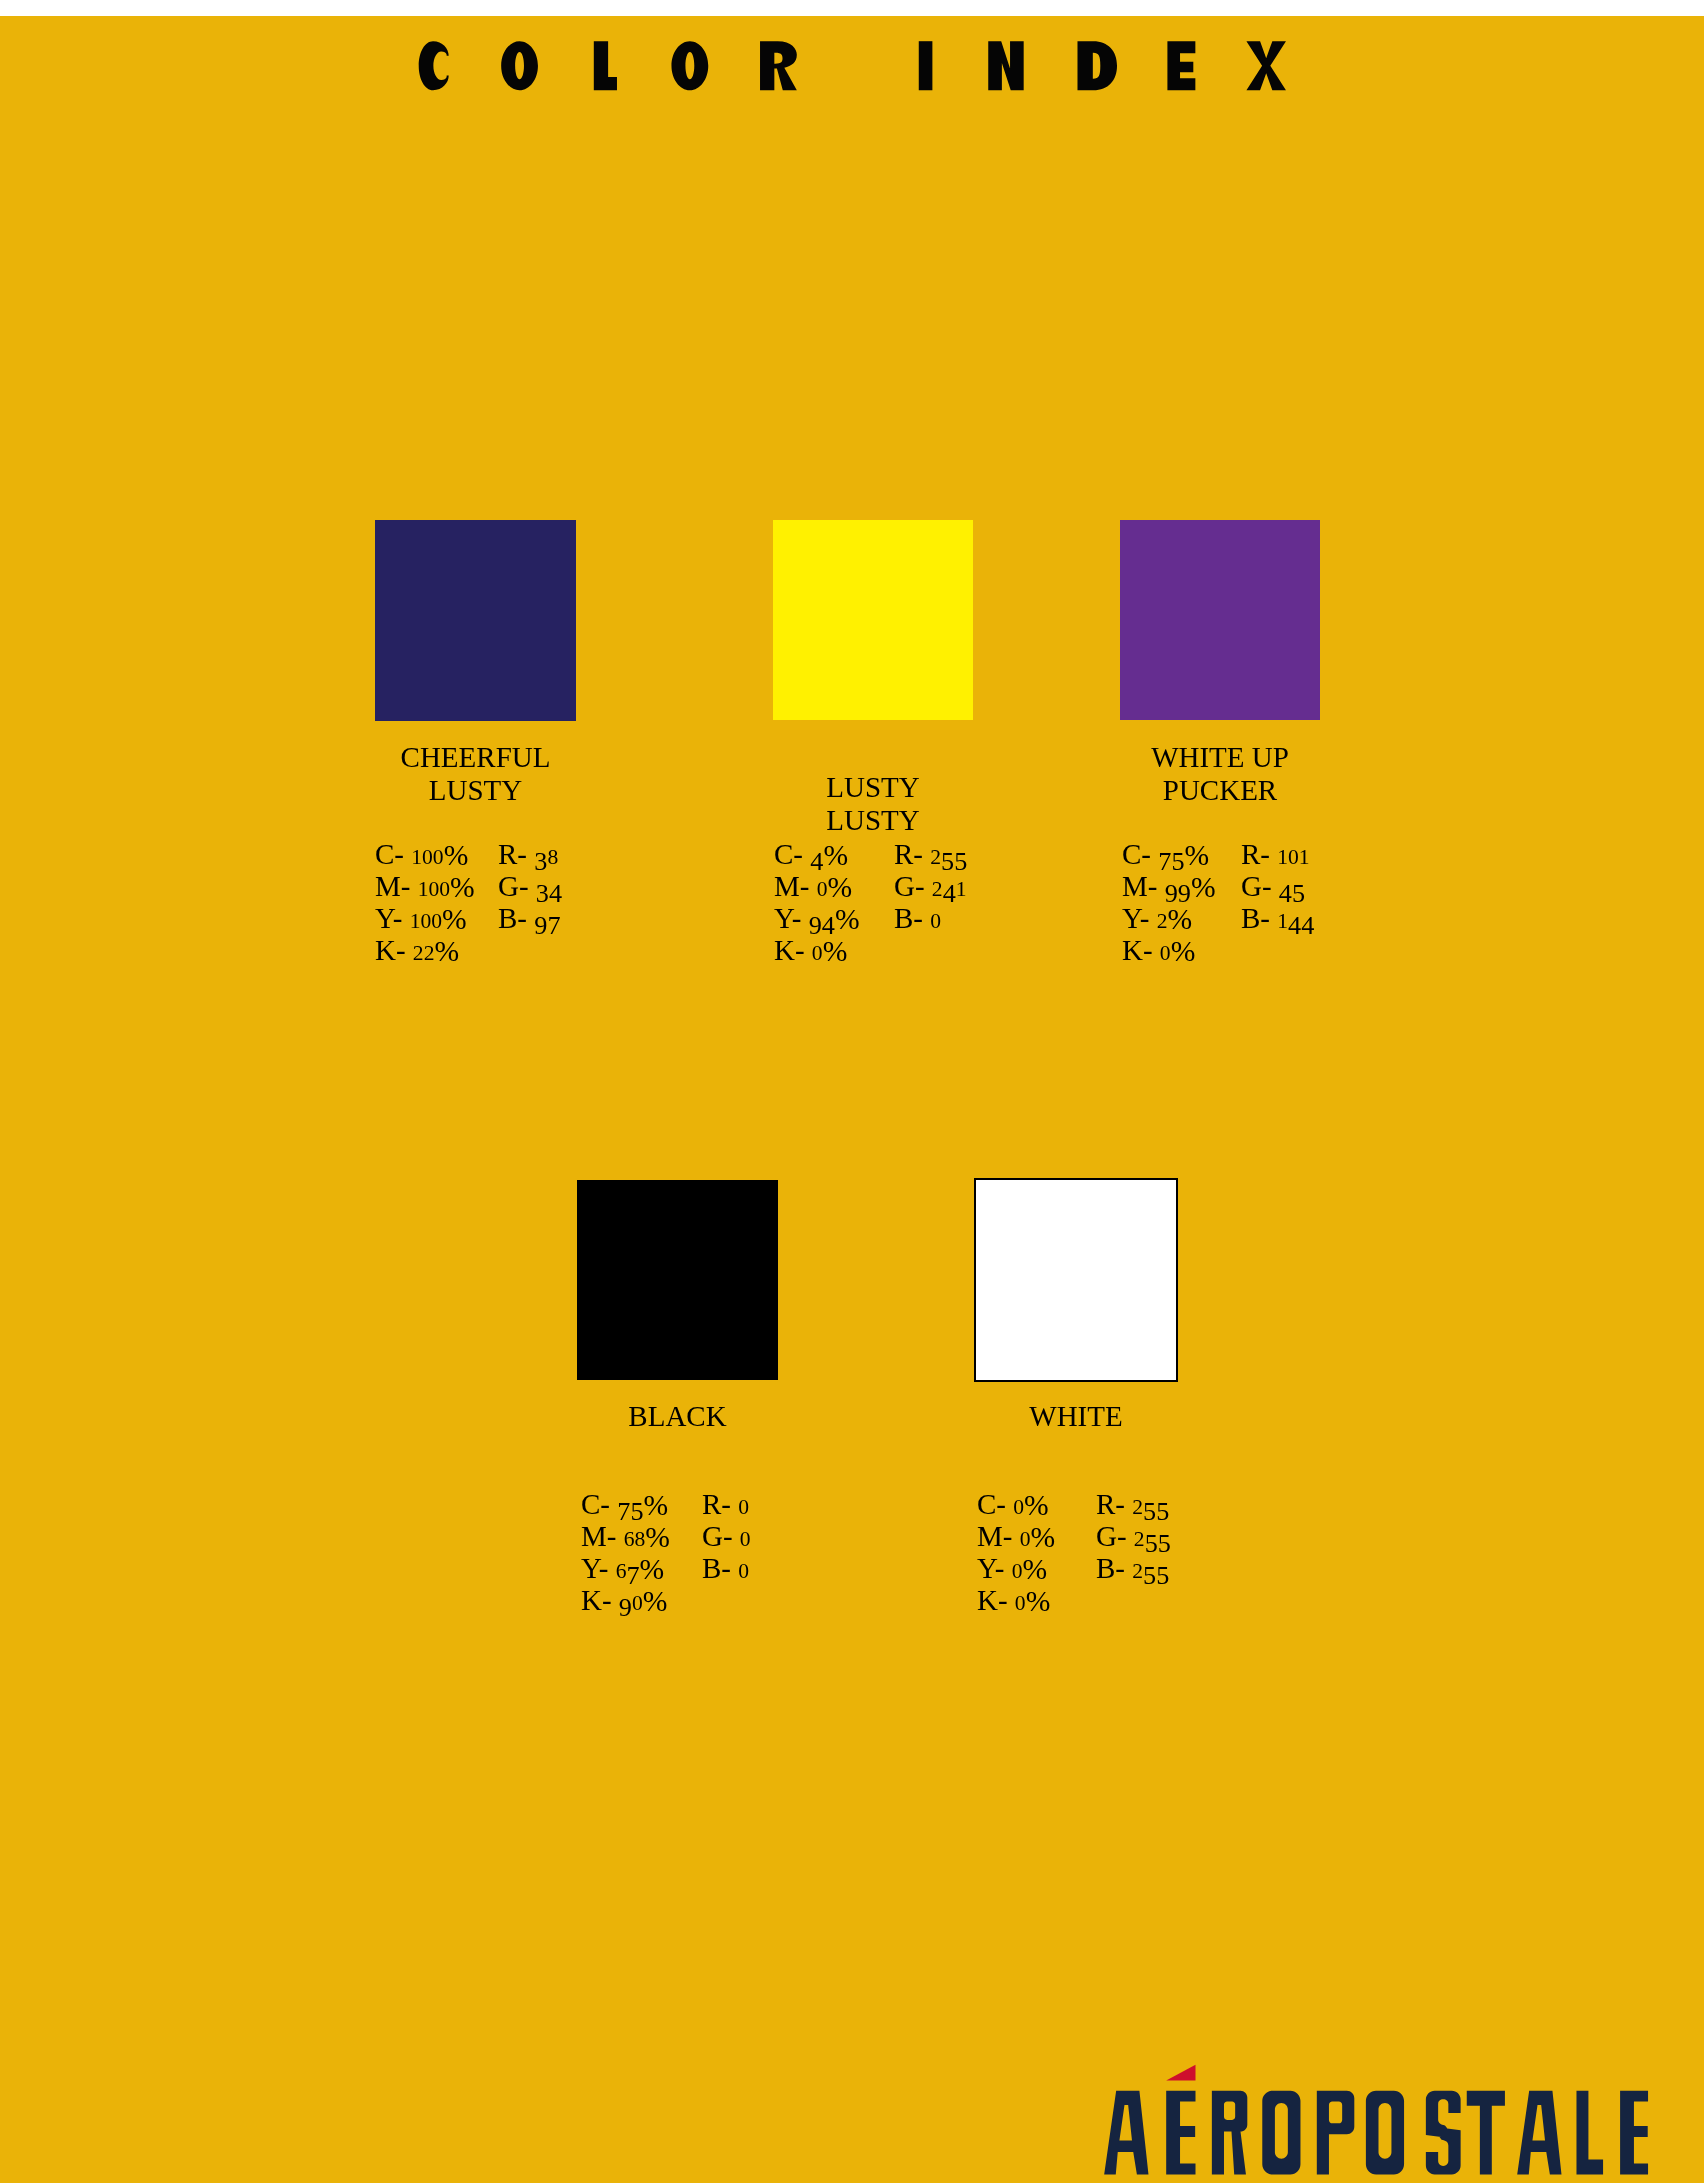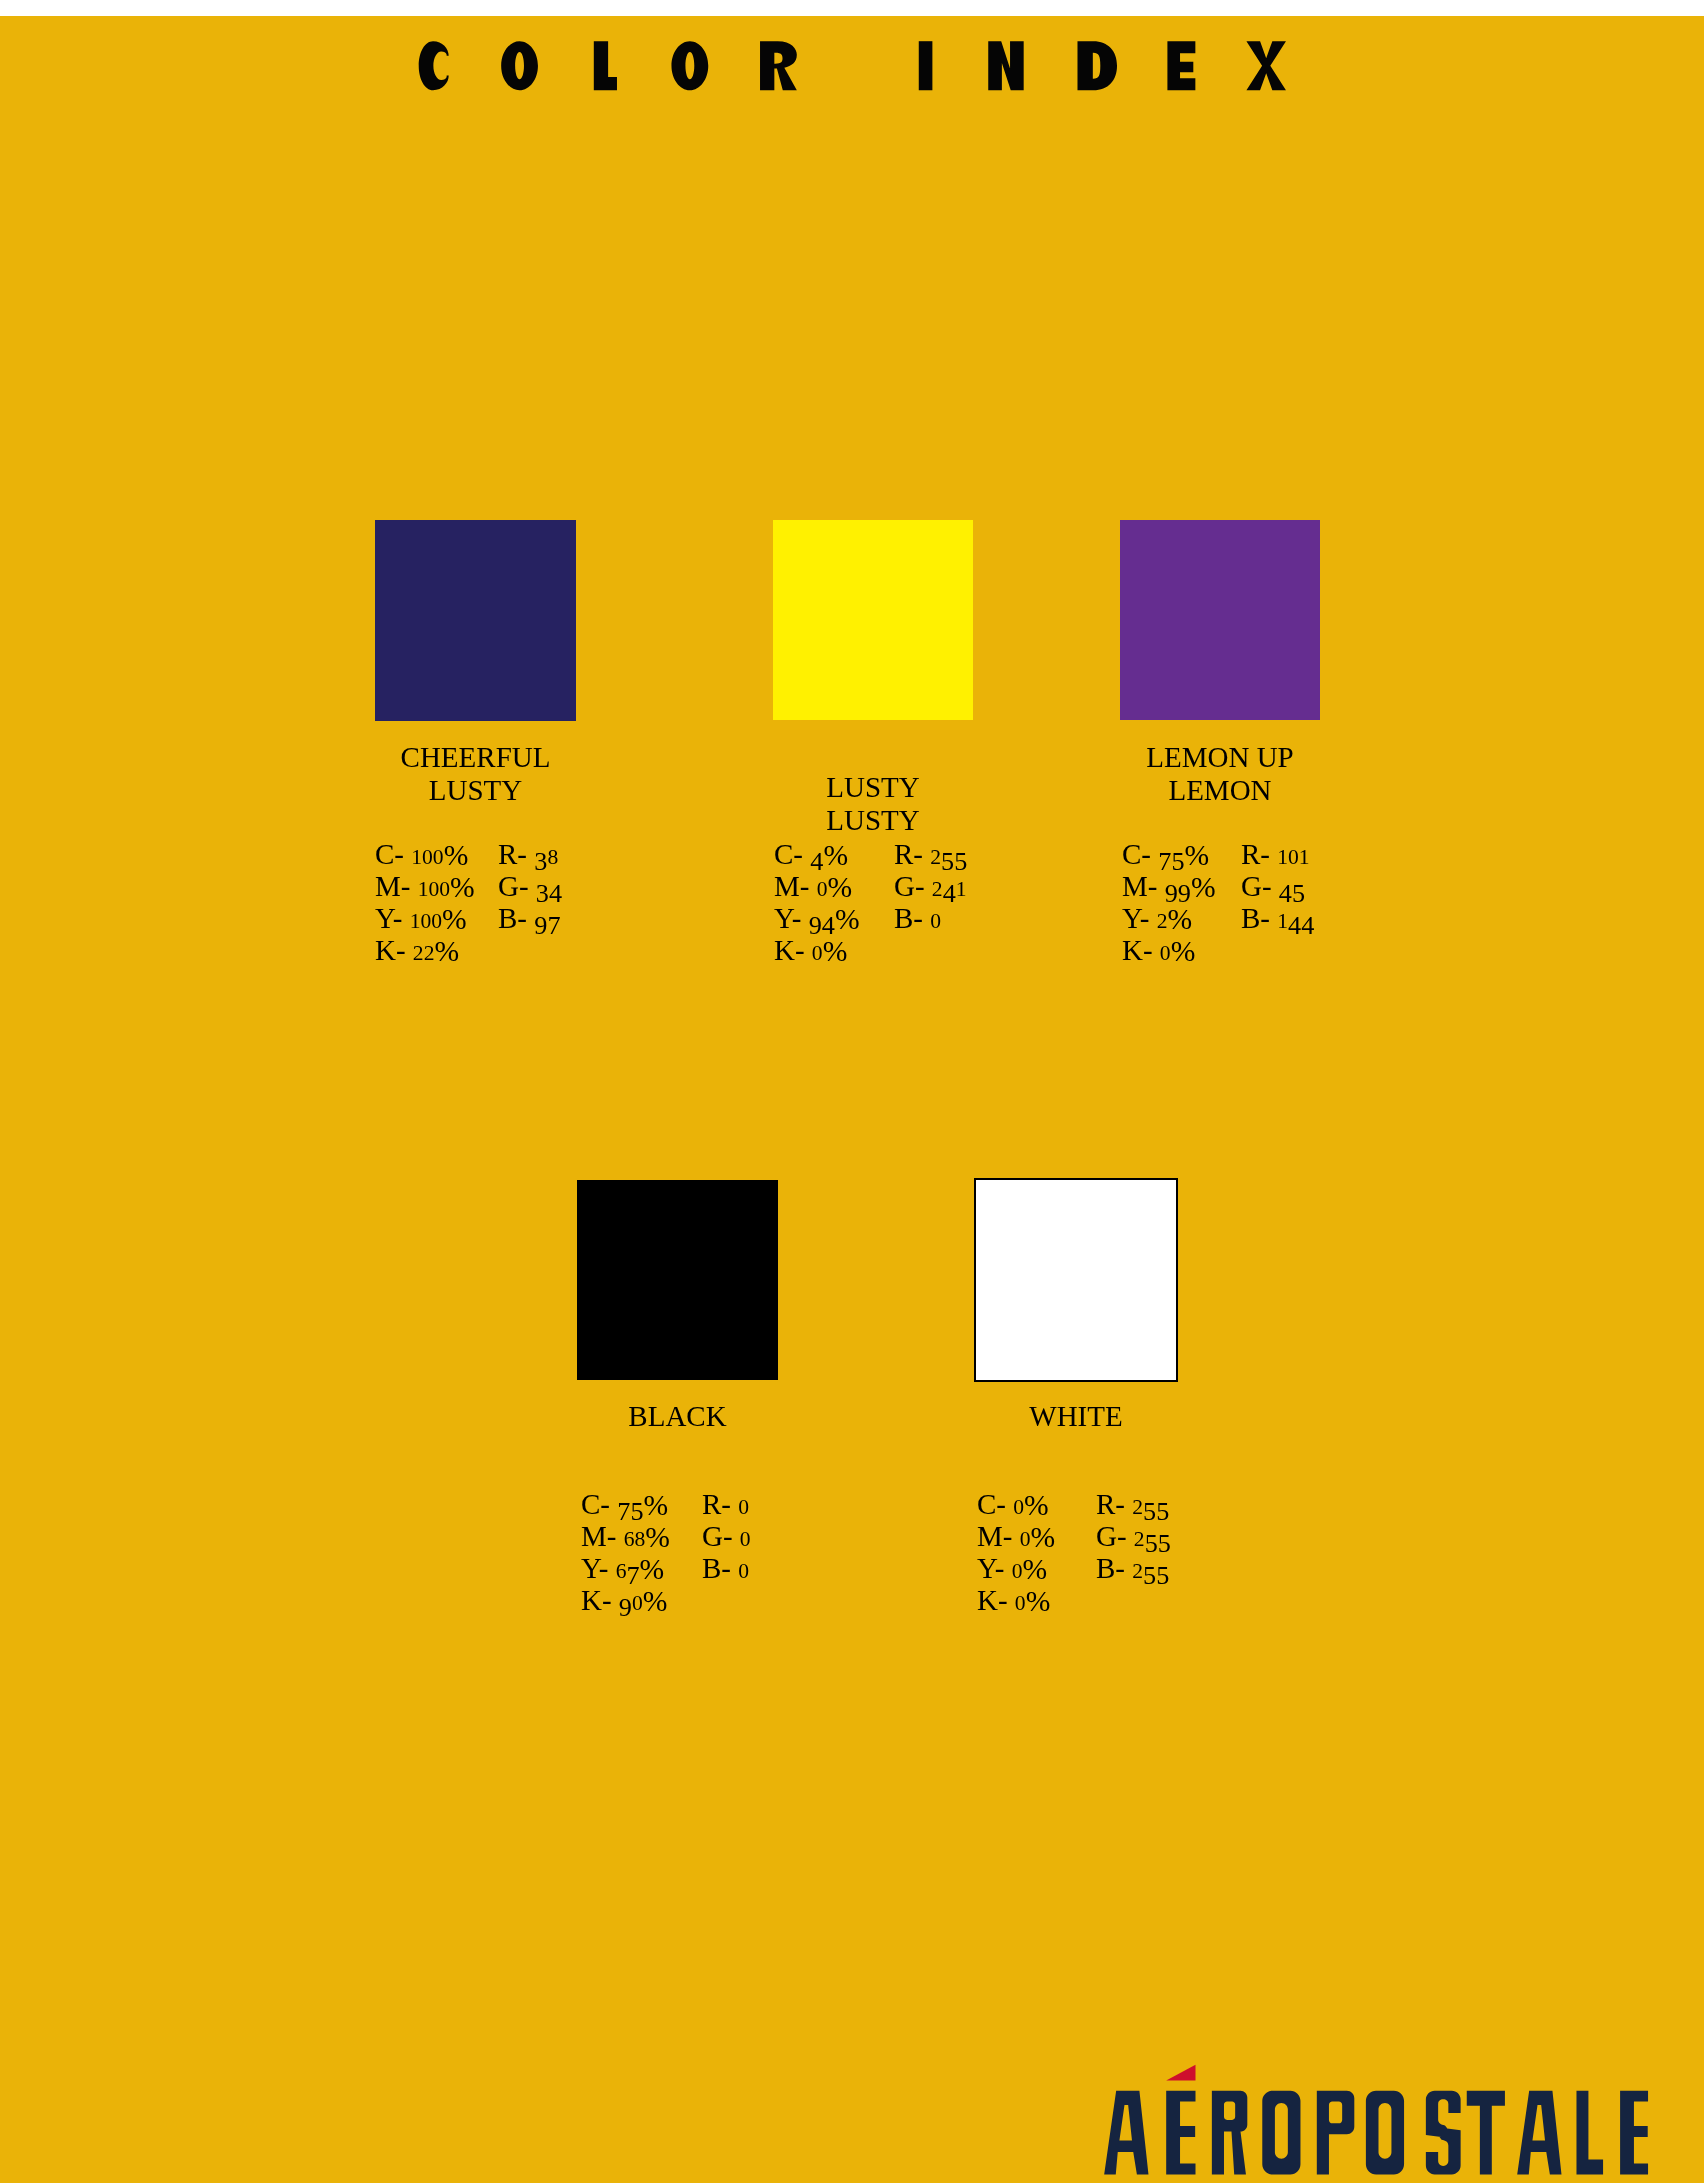--- a/index.html
+++ b/index.html
@@ -96,22 +96,22 @@
             <span class="col2" style="left:120px">B- <span class="osf">0</span></span>
           </div>
           <div class="row">
             <span class="col1">K- <span class="osf">0</span><span class="pct">%</span></span>
           </div>
         </div>
       </div>
       <div class="group">
         <div class="chip" style="left: 1120px; top: 504px; width: 200px; height: 200px; background: rgb(101, 45, 144);"></div>
         <div class="name" style="left: 1120px; top: 725px; width: 200px;">
-          <div>LEMON UP</div>
-          <div>LEMON</div>
+          <div>WHITE UP</div>
+          <div>PUCKER</div>
         </div>
         <div class="vals" style="left: 1122px; top: 822px;">
           <div class="row">
             <span class="col1">C- <span class="osf dn">7</span><span class="osf dn">5</span><span class="pct">%</span></span>
             <span class="col2" style="left:119px">R- <span class="osf">1</span><span class="osf">0</span><span class="osf">1</span></span>
           </div>
           <div class="row">
             <span class="col1">M- <span class="osf dn">9</span><span class="osf dn">9</span><span class="pct">%</span></span>
             <span class="col2" style="left:119px">G- <span class="osf dn">4</span><span class="osf dn">5</span></span>
           </div>

